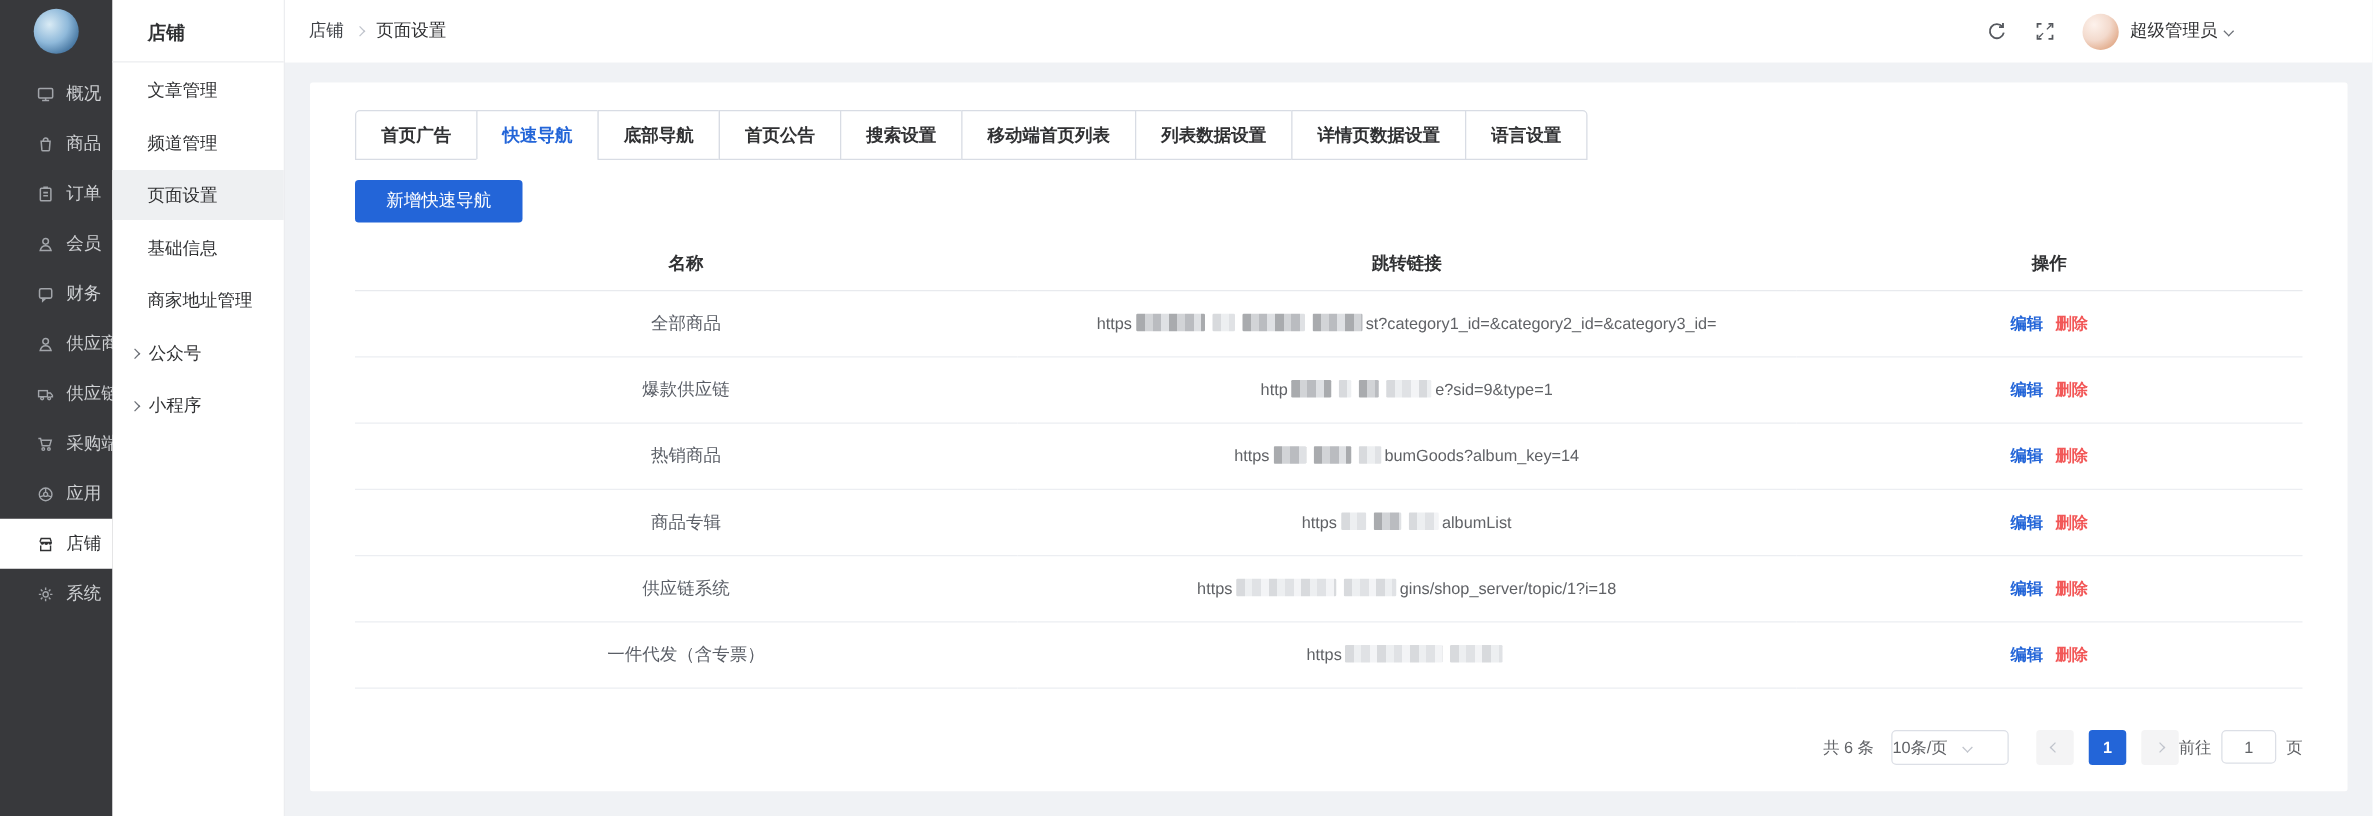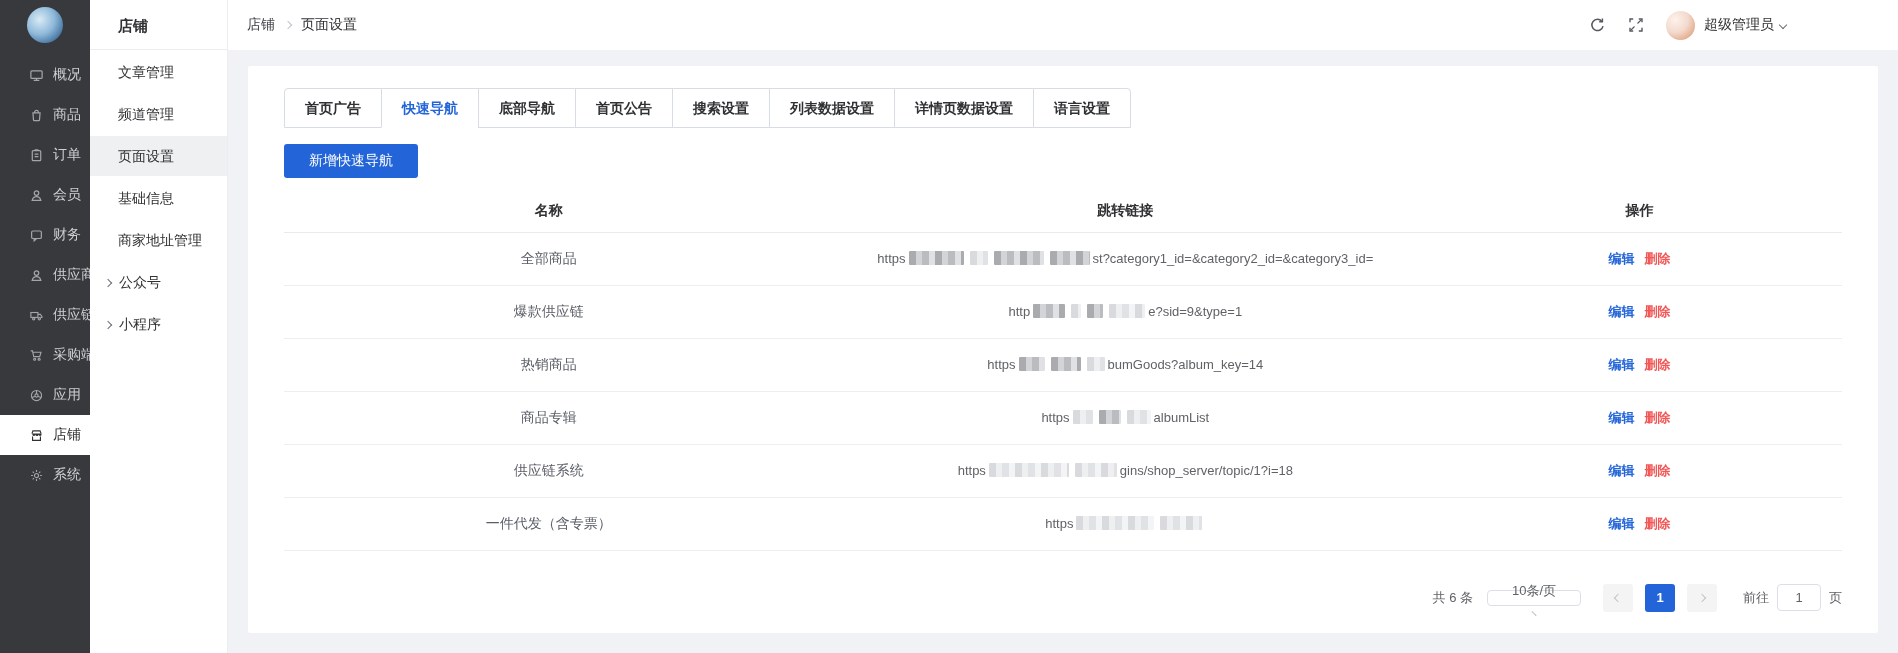--- a/index.html
+++ b/index.html
@@ -79,29 +79,29 @@
             background:repeating-linear-gradient(90deg,#a9abae 0 7px,#d2d4d7 7px 13px,#babcc0 13px 20px,#dfe1e4 20px 26px); }
   .redact.light {
             background:repeating-linear-gradient(90deg,#d8dadd 0 7px,#edeff1 7px 13px,#e0e2e5 13px 20px,#f3f4f6 20px 26px); }
   .act-edit { color:var(--accent); font-weight:700; font-size:13px; cursor:pointer; margin-right:10px; }
   .act-del  { color:var(--danger); font-weight:700; font-size:13px; cursor:pointer; }
 
   
   .pagination { margin-top:33px; display:flex; align-items:center; justify-content:flex-end;
                 font-size:13px; color:#606266; }
   .pg-total { margin-right:14px; }
-  .pg-select { width:94px; height:16px; border:1px solid #dcdfe6; border-radius:4px; background:#fff;
-               display:flex; align-items:center; justify-content:center; gap:13px; cursor:pointer;
-               color:#606266; margin-right:10px;flex-direction:column; }
+  .pg-select { width:94px; height:28px; border:1px solid #dcdfe6; border-radius:4px; background:#fff;
+               display:flex; align-items:center; gap:13px; cursor:pointer;
+               color:#606266; margin-right:10px; }
   .pg-btn { width:30px; height:28px; border-radius:3px; background:#f4f4f5; display:flex;
             align-items:center; justify-content:center; cursor:pointer; margin-left:12px; }
   .pg-page { width:30px; height:28px; border-radius:3px; background:var(--accent); color:#fff;
              font-weight:700; font-size:13px; display:flex; align-items:center; justify-content:center;
              margin-left:12px; cursor:pointer; }
-  .pg-goto { margin-left:26px; }
+  .pg-goto { }
   .pg-input { width:44px; height:27px; border:1px solid #dcdfe6; border-radius:4px; text-align:center;
               font-size:13px; color:#606266; margin:0 8px; font-family:inherit; }
 </style>
 </head>
 <body>
 
 <div class="app">
 
   <aside class="rail">
     <div class="logo"></div>
@@ -258,20 +258,21 @@
 
     <div class="page">
       <section class="card">
 
         <div class="tabs" id="tabs">
             <div class="tab">首页广告</div>
             <div class="tab active">快速导航</div>
             <div class="tab">底部导航</div>
             <div class="tab">首页公告</div>
             <div class="tab">搜索设置</div>
+            <div class="tab">移动端首页列表</div>
             <div class="tab">列表数据设置</div>
             <div class="tab">详情页数据设置</div>
             <div class="tab">语言设置</div>
           </div>
 
         <button class="btn-primary">新增快速导航</button>
 
         <table>
           <colgroup>
               <col style="width:34%">

